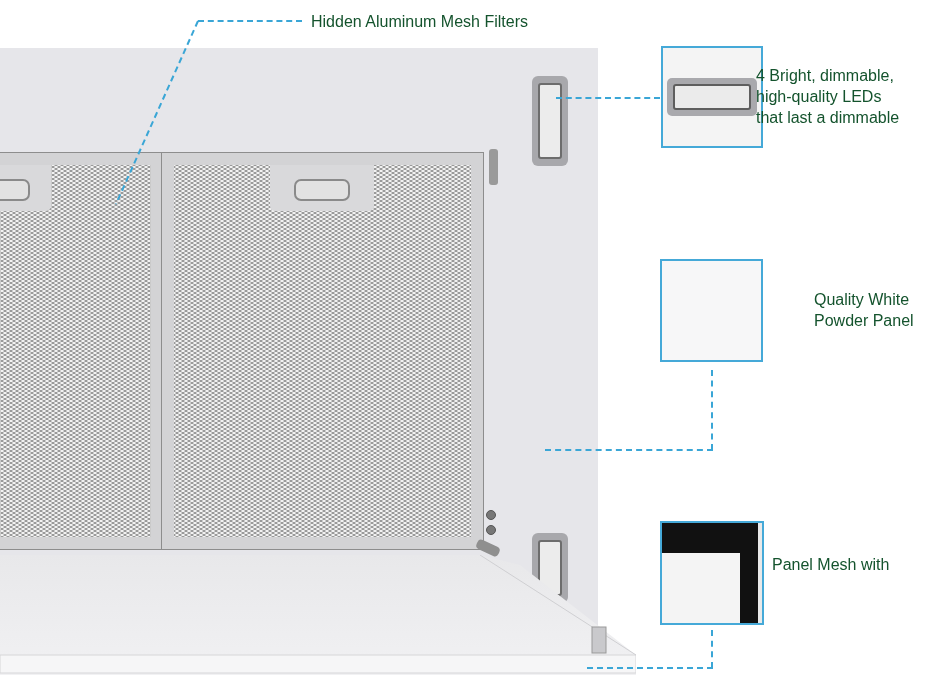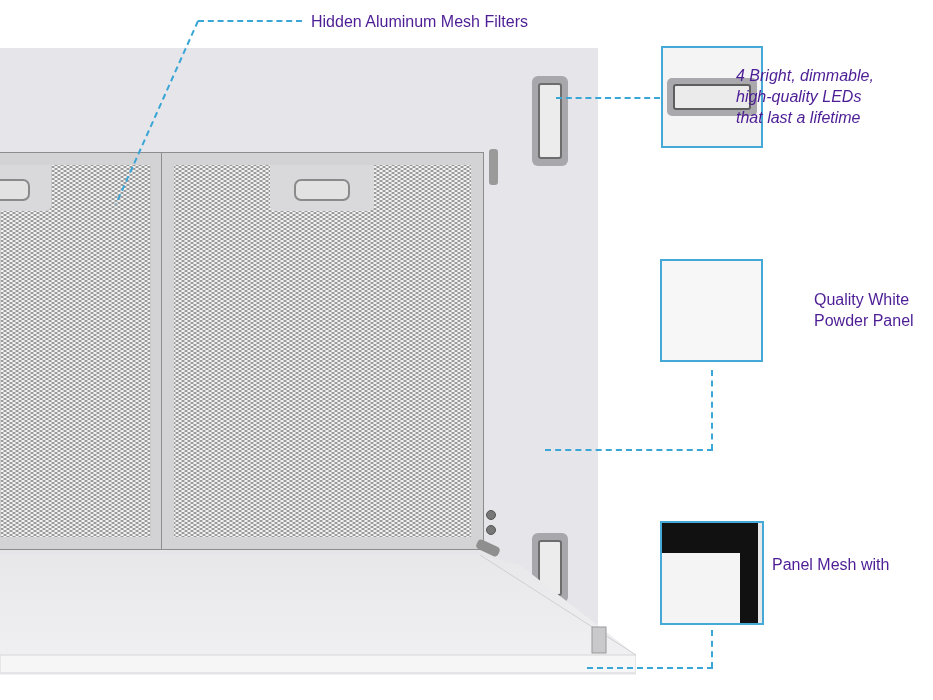--- a/index.html
+++ b/index.html
@@ -13,21 +13,21 @@
         background-color:#9a9a9a;
         background-image:radial-gradient(ellipse 2.2px 1.3px at 50% 50%, #f2f2f2 60%, transparent 100%),
                          radial-gradient(ellipse 2.2px 1.3px at 50% 50%, #f2f2f2 60%, transparent 100%);
         background-size:6px 4px,6px 4px;background-position:0 0,3px 2px;}
   .tab{position:absolute;top:12px;height:46px;background:#d9d9db;border-radius:0 0 5px 5px;}
   .tab-handle{position:absolute;left:50%;top:14px;width:56px;height:22px;margin-left:-28px;border:2px solid #8a8a8a;border-radius:7px;box-sizing:border-box;background:#e2e2e2;}
   .led-tall{width:36px;height:90px;background:#a8a8ac;border-radius:6px;}
   .led-tall .inner{position:absolute;left:6px;top:7px;right:6px;bottom:7px;background:#ececec;border:2px solid #6d6d6d;border-radius:3px;box-sizing:border-box;}
   .panel{left:0;top:555px;width:636px;height:120px;}
   .callout-box{border:2px solid #45a9d8;box-sizing:border-box;background:#f4f4f4;}
-  .label{font-size:16px;line-height:21px;color:#4c1d95;}
+  .label{font-size:16px;line-height:21px;color:#14532d;}
   .dash-h{height:0;border-top:2px dashed #3aa6d6;}
   .dash-v{width:0;border-left:2px dashed #3aa6d6;}
   .screw{width:8px;height:8px;border-radius:50%;background:#777;border:1px solid #555;}
 </style>
 </head>
 <body>
 
 <div class="abs hood-back"></div>
 
 <div class="abs filter" style="left:-20px;width:184px;">
@@ -76,24 +76,24 @@
   <line x1="88" y1="3" x2="6" y2="186" stroke="#3aa6d6" stroke-width="2" stroke-dasharray="6,4"></line>
 </svg>
 <div class="abs label" style="left:311px;top:11px;">Hidden Aluminum Mesh Filters</div>
 
 <div class="abs dash-h" style="left:556px;top:97px;width:104px;"></div>
 <div class="abs callout-box" style="left:661px;top:46px;width:102px;height:102px;">
   <div style="position:absolute;left:4px;top:30px;width:90px;height:38px;background:#a9a9ad;border-radius:5px;">
     <div style="position:absolute;left:6px;top:6px;right:6px;bottom:6px;background:#ebebeb;border:2px solid #5e5e5e;border-radius:3px;box-sizing:border-box;"></div>
   </div>
 </div>
-<div class="abs label" style="left:736px;top:65px;font-style:italic;">
+<div class="abs label" style="left:756px;top:65px;">
   <div>4 Bright, dimmable,</div>
   <div>high-quality LEDs</div>
-  <div>that last a lifetime</div>
+  <div>that last a dimmable</div>
 </div>
 
 <div class="abs callout-box" style="left:660px;top:259px;width:103px;height:103px;background:#f7f7f8;"></div>
 <div class="abs dash-v" style="left:711px;top:370px;height:80px;"></div>
 <div class="abs dash-h" style="left:545px;top:449px;width:168px;"></div>
 <div class="abs label" style="left:814px;top:289px;">
   <div>Quality White</div>
   <div>Powder Panel</div>
 </div>
 

